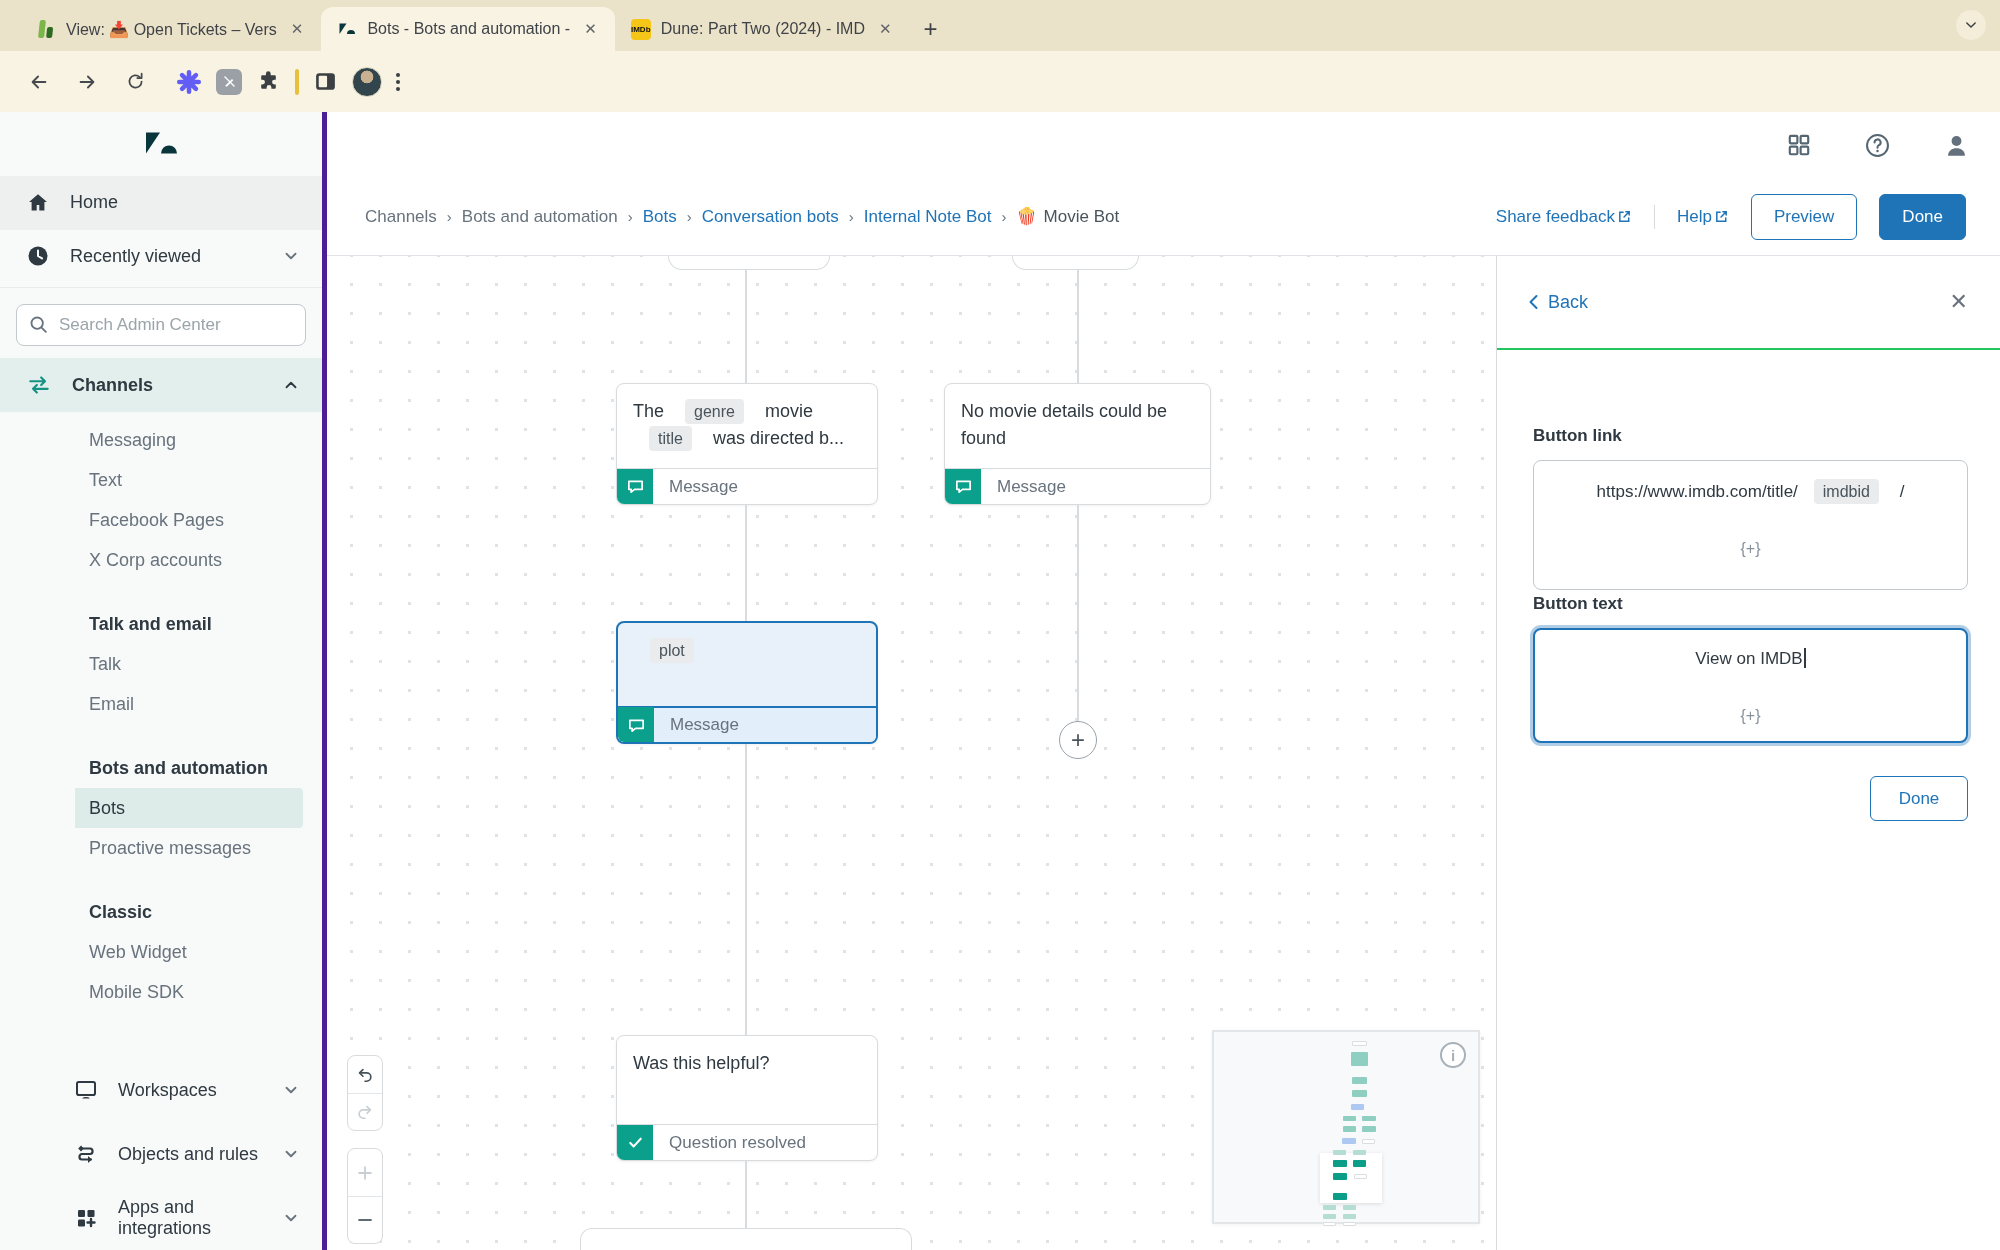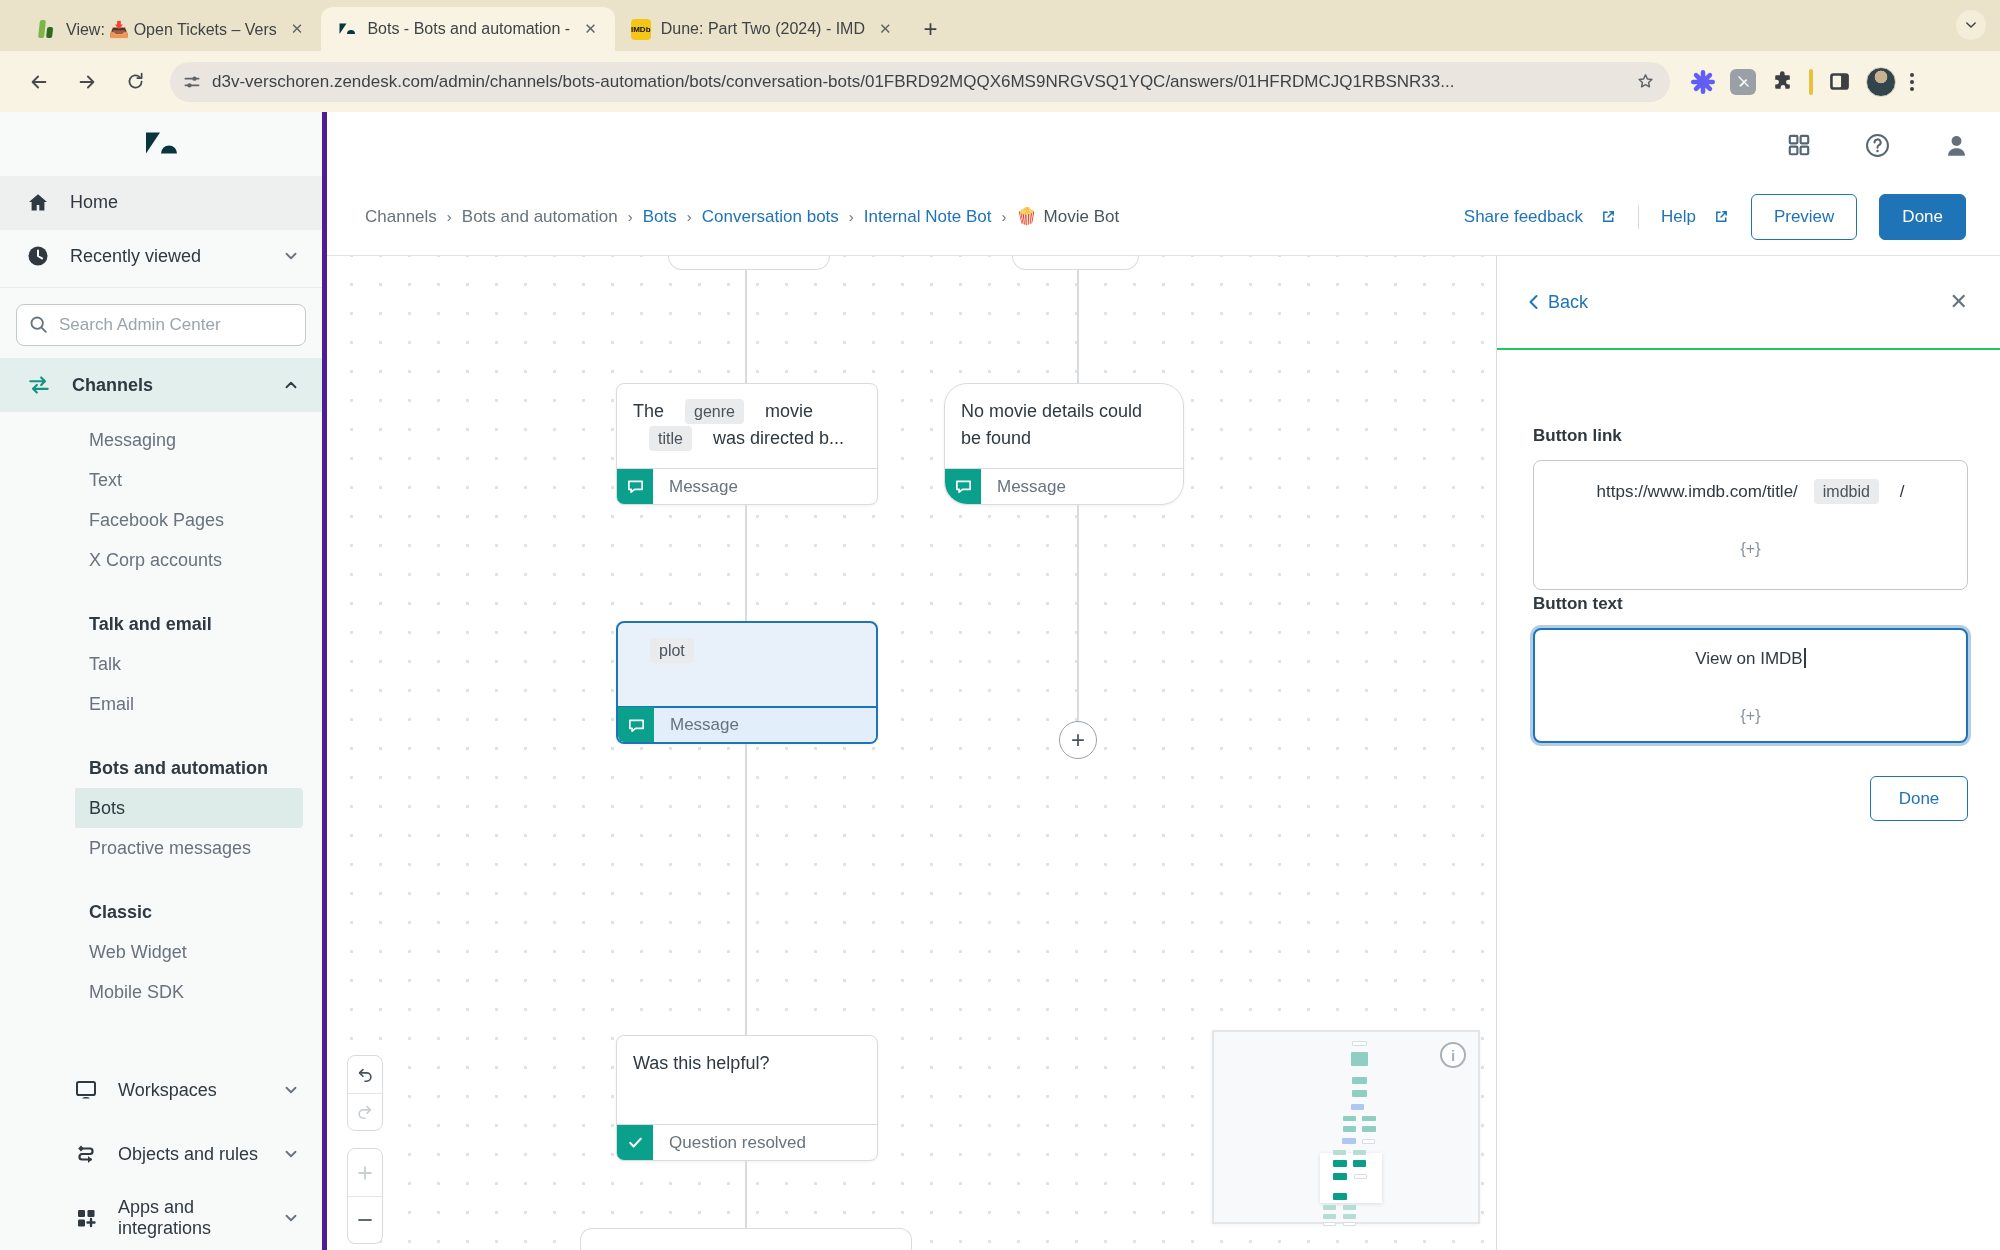--- a/index.html
+++ b/index.html
@@ -56,21 +56,21 @@
   .side-bottom { margin-top:42px;padding-left:48px; }
 
   
   .zd-topbar { height:66px; display:flex; align-items:center; justify-content:flex-end; gap:52px; padding-right:30px; background:#fff; }
   .crumb-row { height:78px; display:flex; align-items:center; justify-content:space-between; padding:0 34px 0 38px; border-bottom:1px solid #e0e4e8; background:#fff; }
   .breadcrumb { display:flex; align-items:center; gap:10px; font-size:17px; color:#68737d; white-space:nowrap; }
   .crumb-link { color:#1f73b7; cursor:pointer; }
   .crumb-sep { color:#68737d; font-size:15px; }
   .crumb-current { color:#49545c; display:flex; align-items:center; gap:6px; }
   .top-actions { display:flex; align-items:center; gap:22px; }
-  .link-blue { color:#1f73b7; font-size:17px; display:flex; align-items:center; gap:18px; cursor:pointer; }
+  .link-blue { color:#1f73b7; font-size:17px; display:flex; align-items:center; gap:2px; cursor:pointer; }
   .v-div { width:1px; height:24px; background:#d8dcde; }
   .btn { font-size:17px; border-radius:6px; padding:0 22px; height:46px; display:flex; align-items:center; justify-content:center; cursor:pointer; font-family:inherit; }
   .btn-outline { background:#fff; border:1px solid #1f73b7; color:#1f73b7; }
   .btn-solid { background:#1f73b7; border:1px solid #1f73b7; color:#fff; }
 
   
   .workarea { flex:1; display:flex; min-height:0; }
   .canvas { flex:1; position:relative; background-color:#fff;
     background-image:radial-gradient(circle,#dfe3e6 1.6px,transparent 1.7px);
     background-size:29px 29px; background-position:10px 14px; overflow:hidden; }
@@ -160,31 +160,20 @@
       <svg width="22" height="22" viewBox="0 0 24 24">
           <path d="M5 12 H18 M13 6 l6 6 -6 6" fill="none" stroke="#46494d" stroke-width="2" stroke-linecap="round" stroke-linejoin="round"></path>
         </svg>
     </div>
     <div class="nav-ic">
       <svg width="21" height="21" viewBox="0 0 24 24">
           <path d="M19 12 a7 7 0 1 1 -2.2-5.1" fill="none" stroke="#46494d" stroke-width="2" stroke-linecap="round"></path>
           <path d="M19 3 v5 h-5" fill="none" stroke="#46494d" stroke-width="2" stroke-linecap="round" stroke-linejoin="round"></path>
         </svg>
     </div>
-    <div class="url-pill">
-      <svg width="20" height="20" viewBox="0 0 24 24">
-          <path d="M4 8 h16 M4 16 h16" stroke="#5f6368" stroke-width="2" stroke-linecap="round"></path>
-          <circle cx="15" cy="8" r="2.6" fill="#5f6368"></circle>
-          <circle cx="9" cy="16" r="2.6" fill="#5f6368"></circle>
-        </svg>
-      <span class="url-text">d3v-verschoren.zendesk.com/admin/channels/bots-automation/bots/conversation-bots/01FBRD92MQQX6MS9NRGVSQ1YQC/answers/01HFRDMCJQ1RBSNR33...</span>
-      <svg width="21" height="21" viewBox="0 0 24 24">
-          <path d="M12 4.5 l2.2 4.6 5.1.6 -3.8 3.4 1 5 -4.5-2.5 -4.5 2.5 1-5 L4.7 9.7 l5.1-.6 Z" fill="none" stroke="#5f6368" stroke-width="1.7" stroke-linejoin="round"></path>
-        </svg>
-    </div>
     <div class="ext-icons">
       <svg class="loom-ic" viewBox="0 0 24 24">
           <g stroke="#625df5" stroke-width="4.2" stroke-linecap="round">
             <path d="M12 3 v18 M3 12 h18 M5.6 5.6 l12.8 12.8 M18.4 5.6 L5.6 18.4"></path>
           </g>
         </svg>
       <span class="gray-sq">
         <svg width="15" height="15" viewBox="0 0 24 24">
             <path d="M6 18 L16 8 l2 2 L8 20 H6 Z" fill="#fff"></path>
             <path d="M4 4 L20 20" stroke="#fff" stroke-width="2"></path>
@@ -375,21 +364,21 @@
           <div class="node-footer">
             <span class="step-icon">
               <svg width="19" height="19" viewBox="0 0 20 20">
                   <path d="M3 4.5 h14 v8.5 h-8 l-3.6 3 v-3 H3 Z" fill="none" stroke="#fff" stroke-width="1.8" stroke-linejoin="round"></path>
                 </svg>
             </span>
             <span class="flabel">Message</span>
           </div>
         </div>
 
-        <div class="node" style="left:617px; top:127px; width:240px; height:122px;border-radius:23px;">
+        <div class="node" style="left:617px; top:127px; width:267px; height:122px;">
           <div class="node-body">No movie details could be found</div>
           <div class="node-footer">
             <span class="step-icon">
               <svg width="19" height="19" viewBox="0 0 20 20">
                   <path d="M3 4.5 h14 v8.5 h-8 l-3.6 3 v-3 H3 Z" fill="none" stroke="#fff" stroke-width="1.8" stroke-linejoin="round"></path>
                 </svg>
             </span>
             <span class="flabel">Message</span>
           </div>
         </div>

